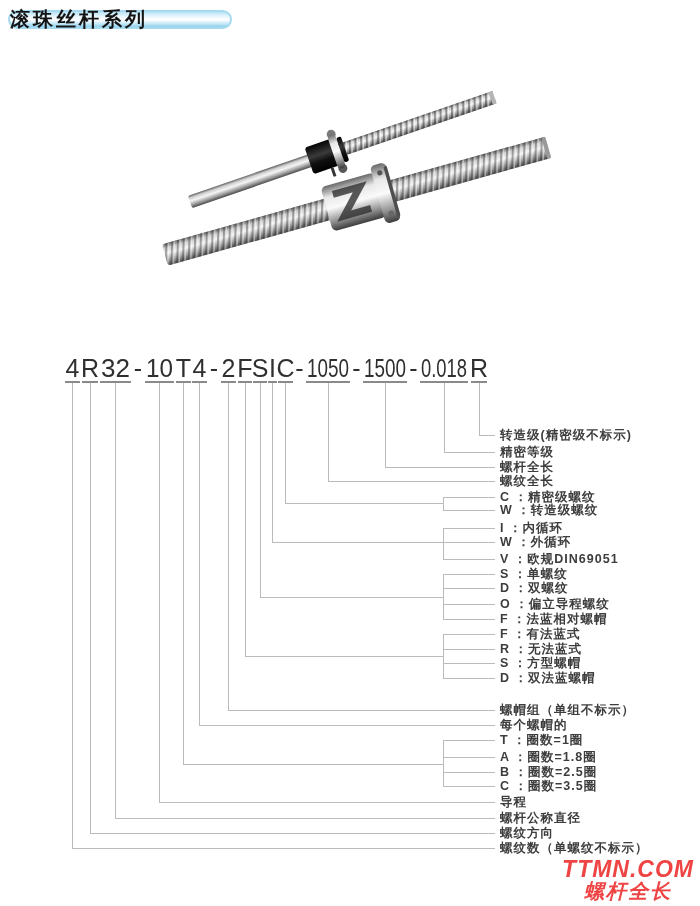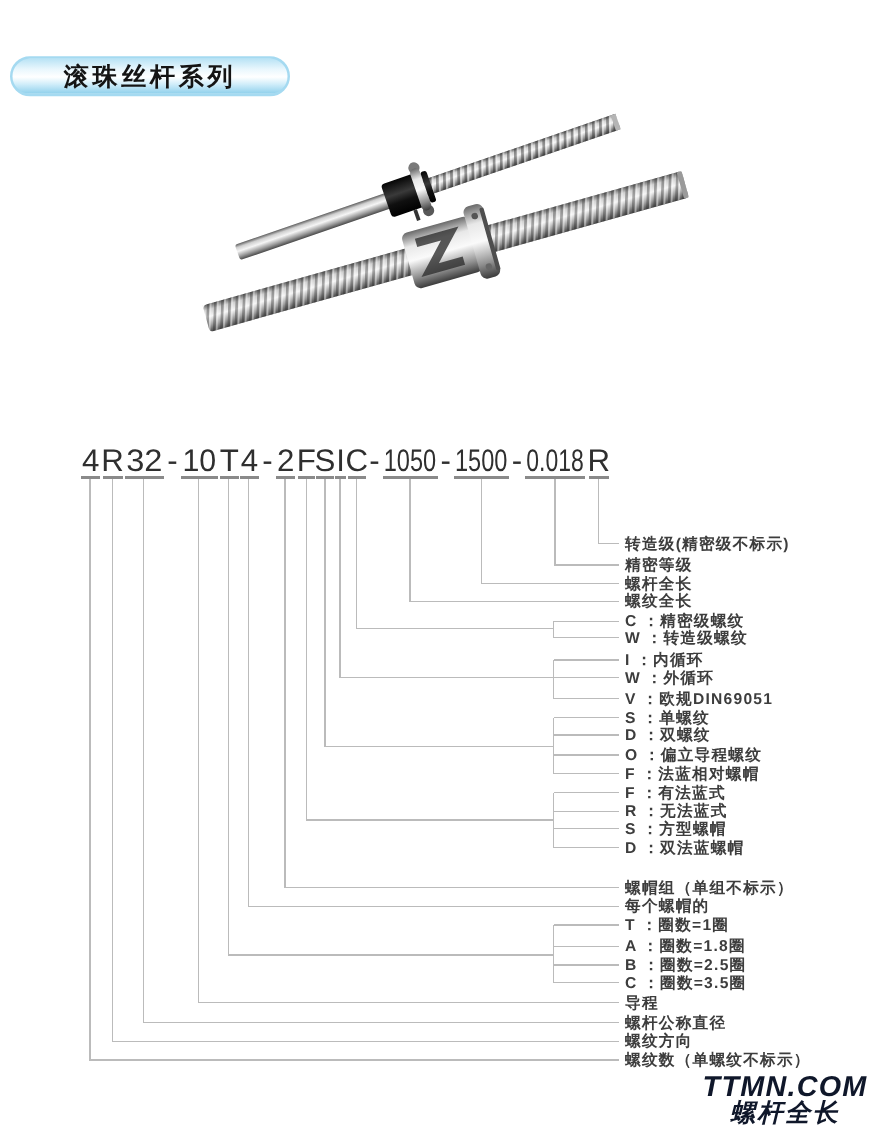--- a/index.html
+++ b/index.html
@@ -2,44 +2,44 @@
 <html><head>
 <meta charset="utf-8">
 <style>
   html,body{margin:0;padding:0;background:#ffffff;}
   body{width:700px;height:906px;position:relative;overflow:hidden;
        font-family:"Liberation Sans", sans-serif;}
   .page{position:absolute;inset:0;background:#fff;}
 
   
   .badge{
-    position:absolute;left:8px;top:10px;width:224px;height:32px;
+    position:absolute;left:8px;top:10px;width:224px;height:19px;
     border-radius:18px;
     border:2px solid #a5daf1;
     background:linear-gradient(180deg,#b9e3f5 0%,#e9f7fd 30%,#ffffff 52%,#d2eefa 72%,#8fd0ec 100%);
     box-sizing:border-box;
-    display:flex;align-items:center;justify-content:center;margin-top:35px;
+    display:flex;align-items:center;justify-content:flex-start;
   }
   .badge span{
     font-size:20px;font-weight:bold;color:#141414;letter-spacing:3px;
   }
 
   
   .photo{position:absolute;left:140px;top:80px;}
 
   
   .diagram{position:absolute;left:0;top:350px;}
   .diagram text{font-family:"Liberation Sans", sans-serif;}
   .pn{font-size:25px;fill:#2f2f2f;}
   .lbl{font-size:12.5px;font-weight:bold;fill:#3d3d3d;letter-spacing:1px;}
 
   
   .watermark{
     position:absolute;right:6px;bottom:4px;text-align:center;
-    color:#0f172a;font-weight:bold;font-style:italic;line-height:1.05;
+    color:#ef4444;font-weight:bold;font-style:italic;line-height:1.05;
     text-shadow:1px 1px 0 #ffffff;
   }
   .watermark .wm1{font-size:23px;letter-spacing:1px;}
   .watermark .wm2{font-size:20px;letter-spacing:2px;}
 </style>
 </head>
 <body>
 
 <div class="page">
 

